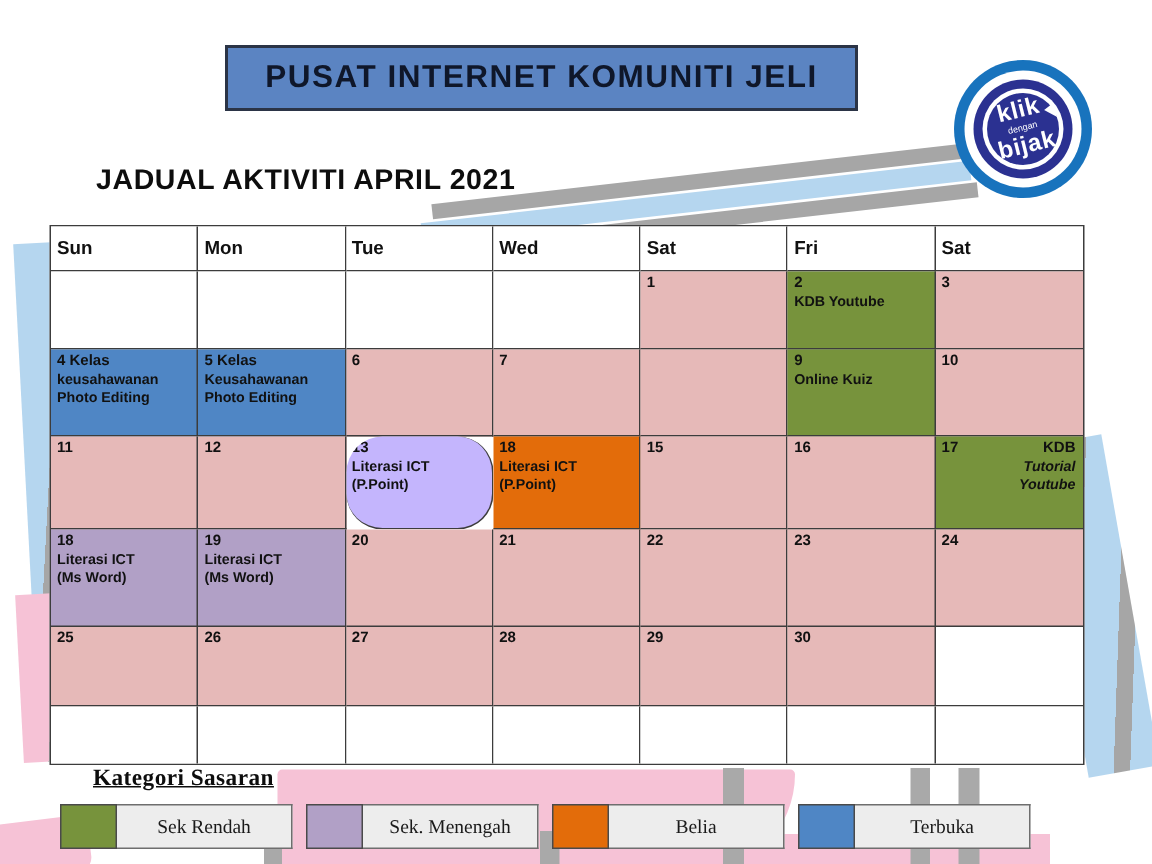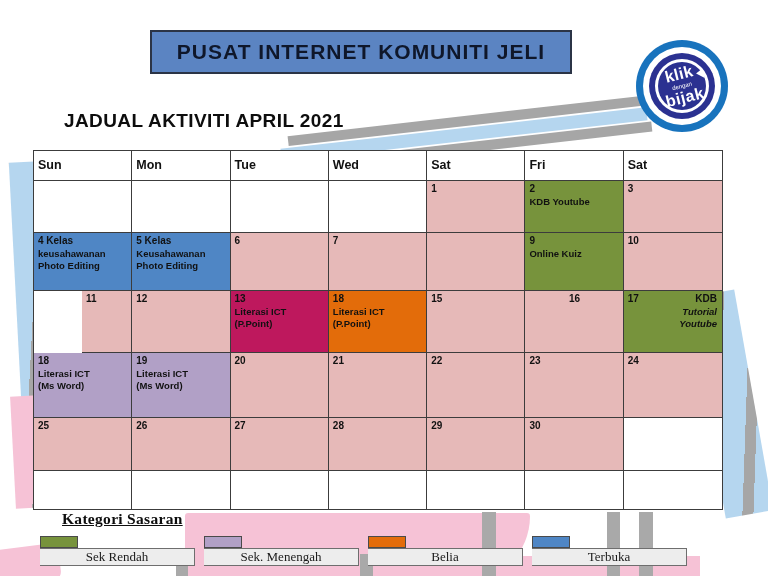--- a/index.html
+++ b/index.html
@@ -62,21 +62,21 @@
   .cal-row:last-child .cell{border-bottom:none;}
   .dayline{font-size:10px;}
   .dayline.split{display:flex;justify-content:space-between;padding-right:2px;}
   .evline.right{text-align:right;padding-right:2px;font-style:italic;}
 
   
   .legend-heading{position:absolute;z-index:2;left:62px;top:510px;
                   font-family:"Liberation Serif",serif;font-weight:bold;font-size:15.5px;
                   text-decoration:underline;color:#0d0d0d;letter-spacing:.3px;}
   .legend{position:absolute;z-index:2;left:40px;top:536px;display:flex;gap:9px;}
-  .legend-item{display:flex;width:155px;height:30px;flex-direction:column;}
+  .legend-item{display:flex;width:155px;height:30px;}
   .swatch{width:38px;height:30px;border:1.5px solid #4a4a4a;box-sizing:border-box;}
   .legend-label{flex:1;background:#ededed;border:1.5px solid #6e6e6e;border-left:none;
                 box-sizing:border-box;display:flex;align-items:center;justify-content:center;
                 font-family:"Liberation Serif",serif;font-size:13px;color:#1a1a1a;}
 </style>
 </head>
 <body>
 
 <div class="stage">
 
@@ -166,40 +166,40 @@
           <div class="cell" style="background: rgb(230, 185, 184);"></div>
           <div class="cell" style="background: rgb(119, 147, 60);">
             <div class="dayline"><span>9</span></div>
             <div class="evline">Online Kuiz</div>
           </div>
           <div class="cell" style="background: rgb(230, 185, 184);">
             <div class="dayline"><span>10</span></div>
           </div>
         </div>
         <div class="cal-row" style="height: 62px;">
-          <div class="cell" style="background: rgb(230, 185, 184); margin-left: 48px;">
+          <div class="cell" style="background: rgb(230, 185, 184);">
             <div class="dayline"><span>11</span></div>
           </div>
           <div class="cell" style="background: rgb(230, 185, 184);">
             <div class="dayline"><span>12</span></div>
           </div>
-          <div class="cell" style="background: #be185d;">
+          <div class="cell" style="background: #c4b5fd; border-radius: 24px;">
             <div class="dayline"><span>13</span></div>
             <div class="evline">Literasi ICT</div>
             <div class="evline">(P.Point)</div>
           </div>
           <div class="cell" style="background: rgb(227, 108, 10);">
             <div class="dayline"><span>18</span></div>
             <div class="evline">Literasi ICT</div>
             <div class="evline">(P.Point)</div>
           </div>
           <div class="cell" style="background: rgb(230, 185, 184);">
             <div class="dayline"><span>15</span></div>
           </div>
-          <div class="cell" style="background: rgb(230, 185, 184); text-align: center;">
+          <div class="cell" style="background: rgb(230, 185, 184);">
             <div class="dayline"><span>16</span></div>
           </div>
           <div class="cell" style="background: rgb(119, 147, 60);">
             <div class="dayline split">
               <span>17</span>
               <span>KDB</span>
             </div>
             <div class="evline right">Tutorial</div>
             <div class="evline right">Youtube</div>
           </div>

